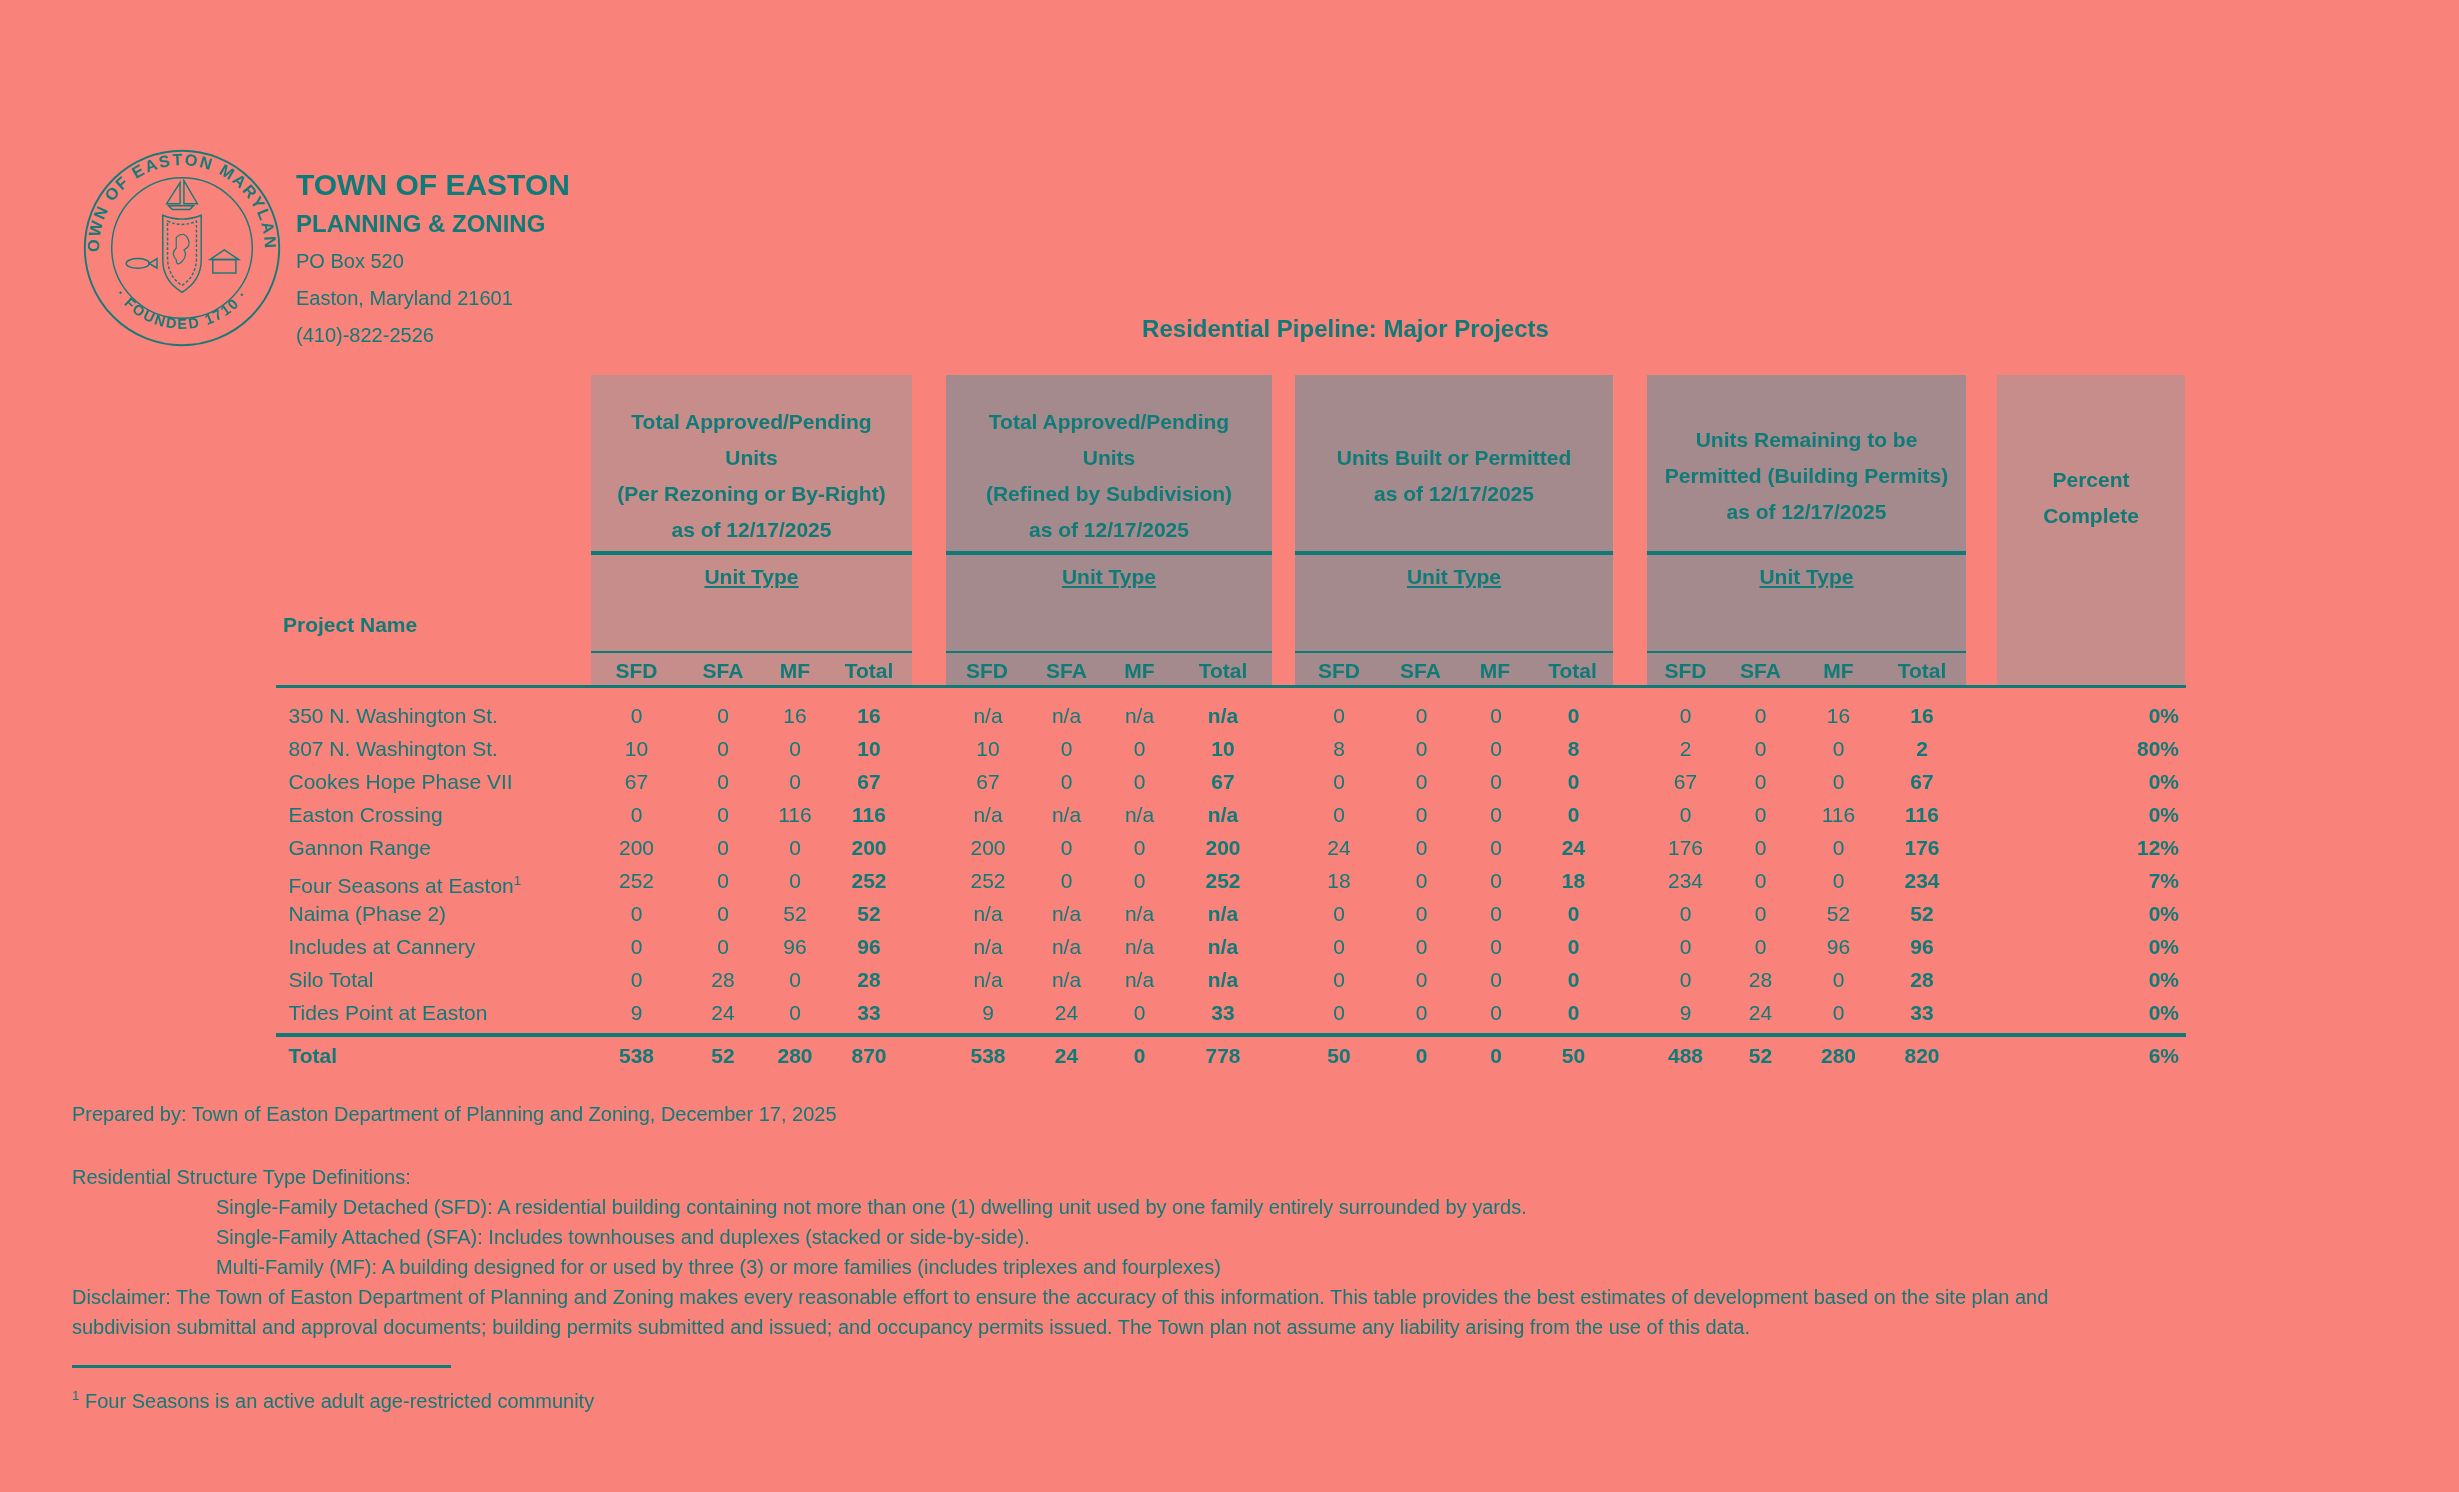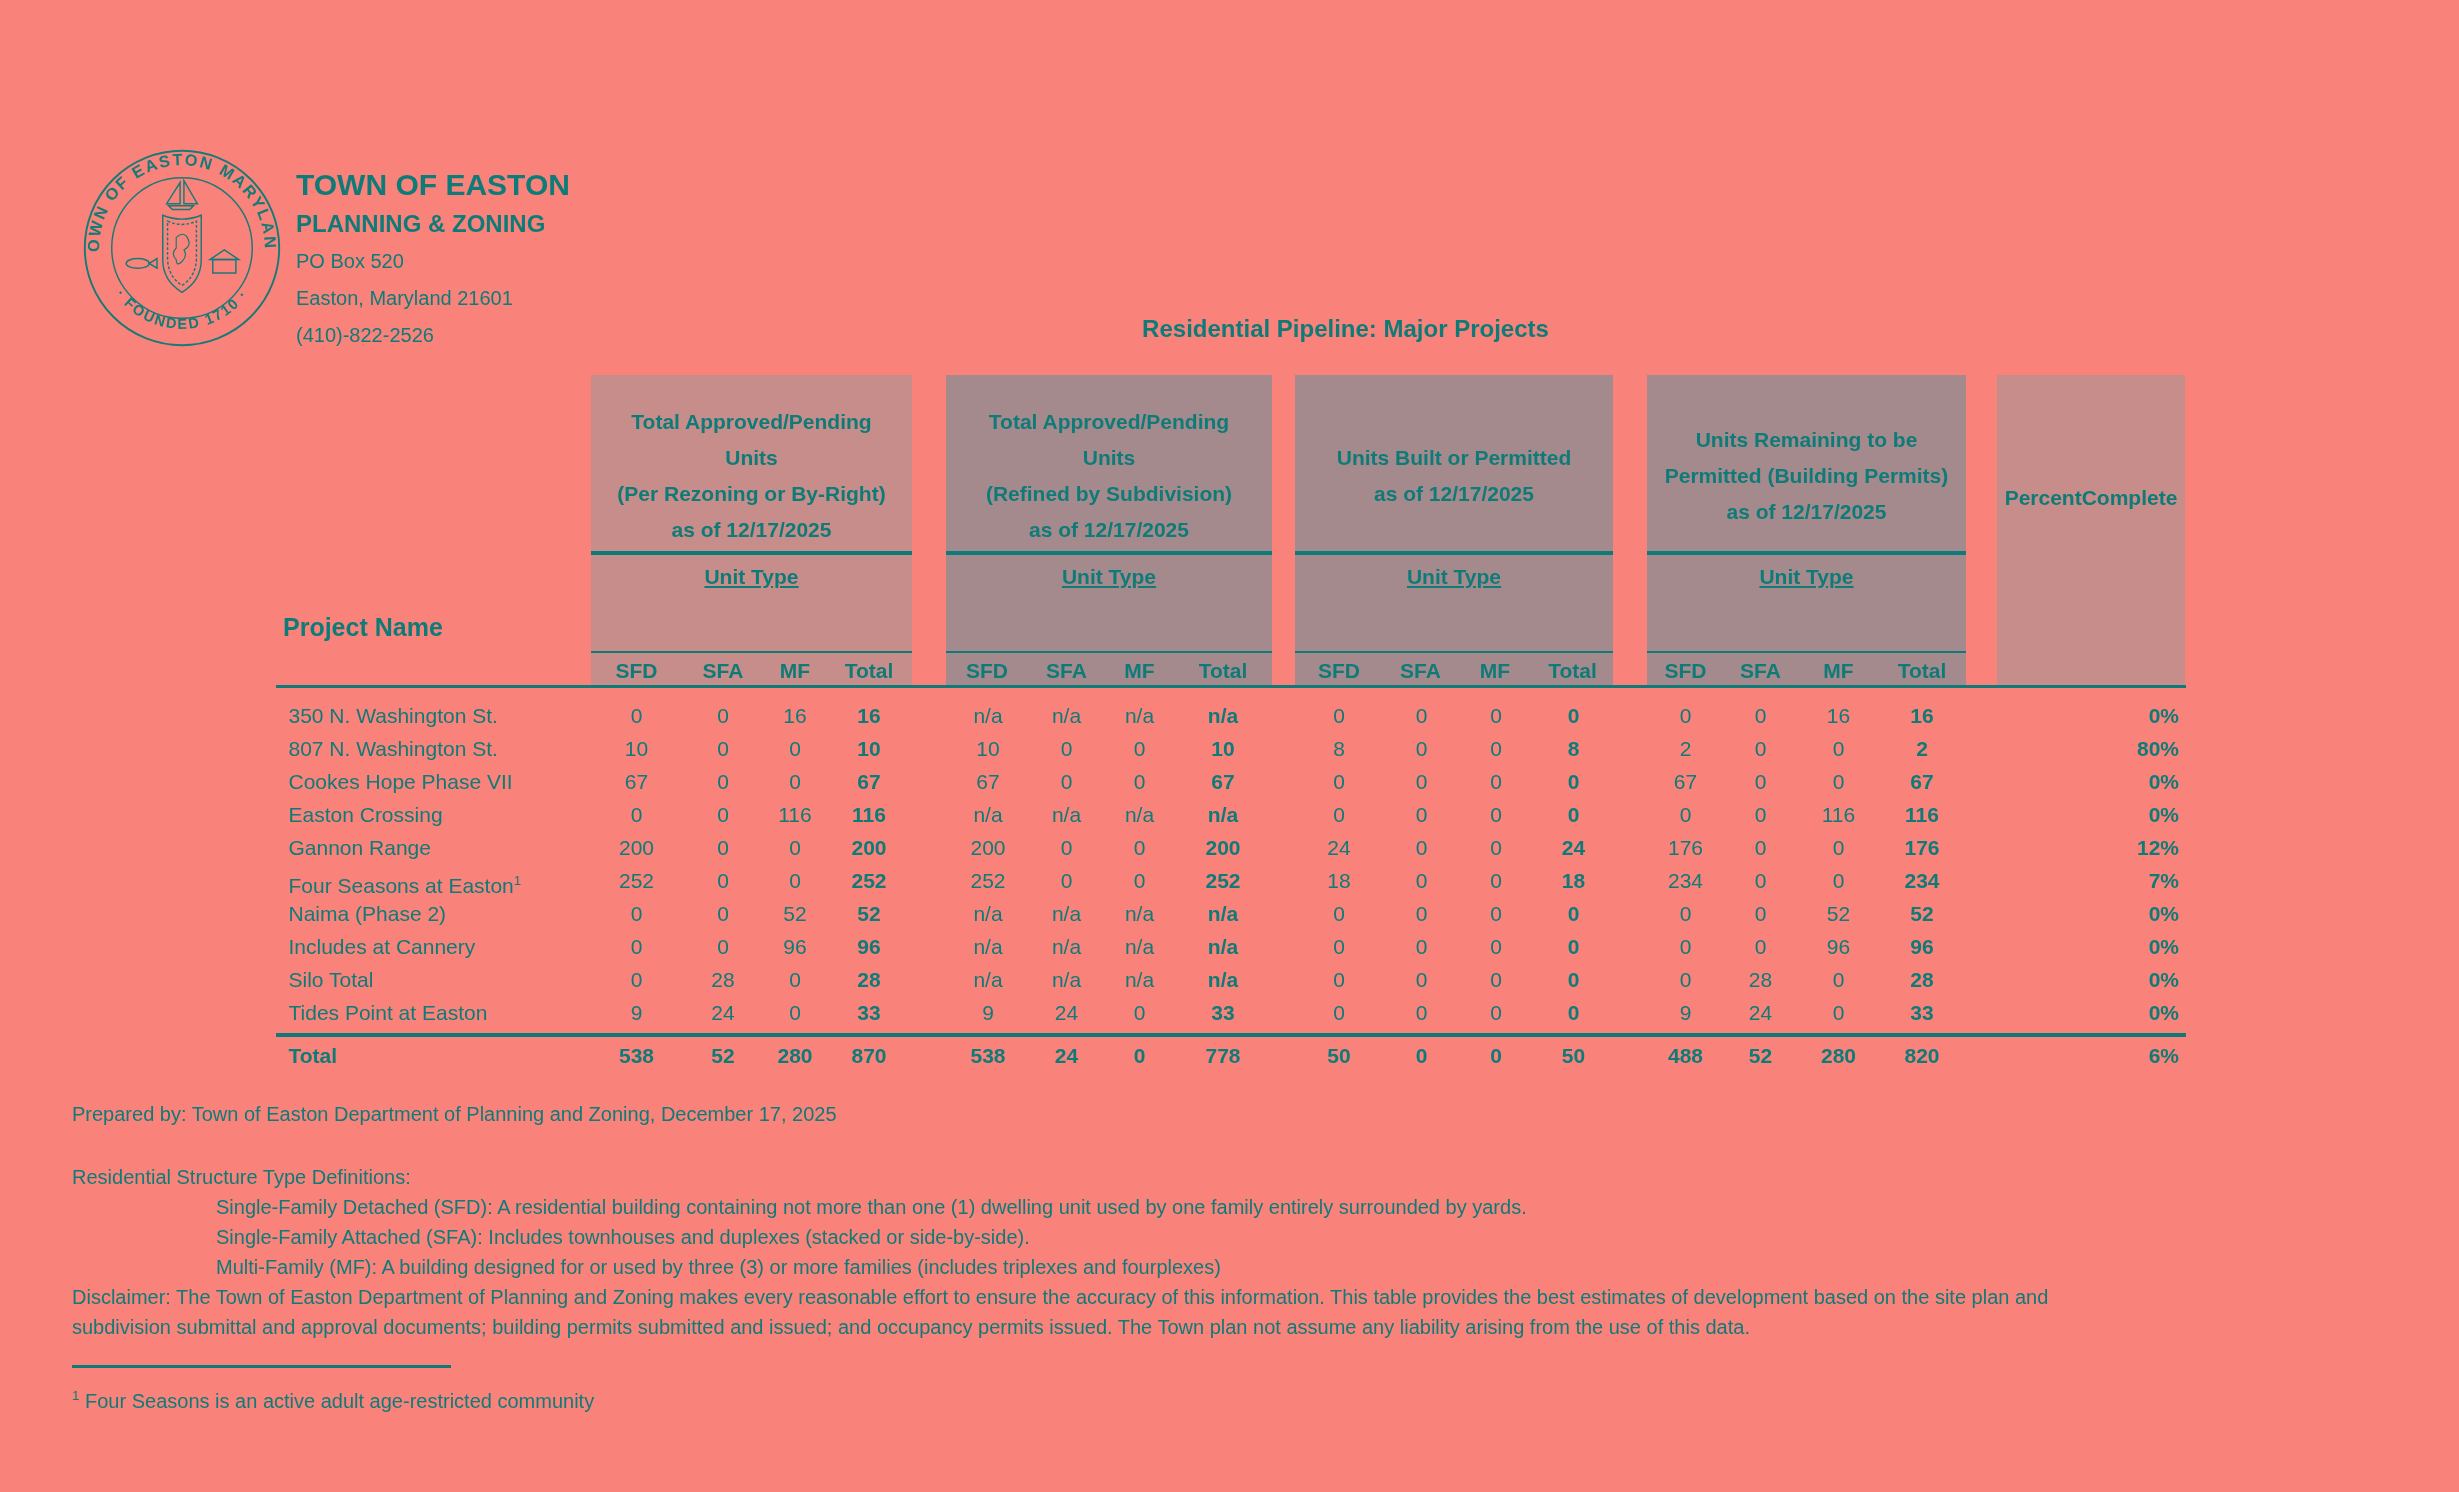--- a/index.html
+++ b/index.html
@@ -27,24 +27,24 @@
     padding-top:25px;box-sizing:border-box;
     font-weight:bold;font-size:21px;line-height:36px;text-align:center;}
   .gbox .mid-rule{position:absolute;left:0;top:176px;width:100%;height:3.8px;background:#0f7b78;}
   .gbox .unit-type{position:absolute;left:0;top:183px;width:100%;height:37px;line-height:37px;
     text-align:center;font-weight:bold;font-size:21px;text-decoration:underline;}
   .gbox .thin-rule{position:absolute;left:0;top:276px;width:100%;height:1.9px;background:#0f7b78;}
   .gbox .subrow{position:absolute;left:0;top:278px;width:100%;height:36px;padding-left:32px;}
   .subcell{position:absolute;top:0;height:36px;line-height:36px;text-align:center;
     font-weight:bold;font-size:21px;}
   .pct-box{position:absolute;top:375px;height:313px;background:#c78d8a;
-    display:flex;flex-direction:row;justify-content:center;align-items:center;
+    display:flex;flex-direction:column;justify-content:center;align-items:center;
     padding-bottom:68px;box-sizing:border-box;
     font-weight:bold;font-size:21px;line-height:36px;text-align:center;}
-  .project-name-label{position:absolute;left:283px;top:613px;font-weight:bold;font-size:25px;}
+  .project-name-label{position:absolute;left:283px;top:613px;font-weight:bold;font-size:21px;}
   .header-underline{position:absolute;left:276px;top:685px;width:1910px;height:2.9px;background:#0f7b78;}
   
   .rows{position:absolute;left:276px;top:699px;width:1910px;}
   .trow{position:relative;height:33px;line-height:33px;font-size:21px;}
   .trow .pname{position:absolute;left:12.5px;top:0;width:317px;white-space:nowrap;}
   .cell{position:absolute;top:0;height:33px;line-height:33px;text-align:center;}
   .cell.total-col{font-weight:bold;}
   .cell.pct{text-align:right;font-weight:bold;}
   .total-rule{position:absolute;left:276px;top:1033px;width:1910px;height:3.8px;background:#0f7b78;}
   .total-row-wrap{position:absolute;left:276px;top:1039px;width:1910px;}

